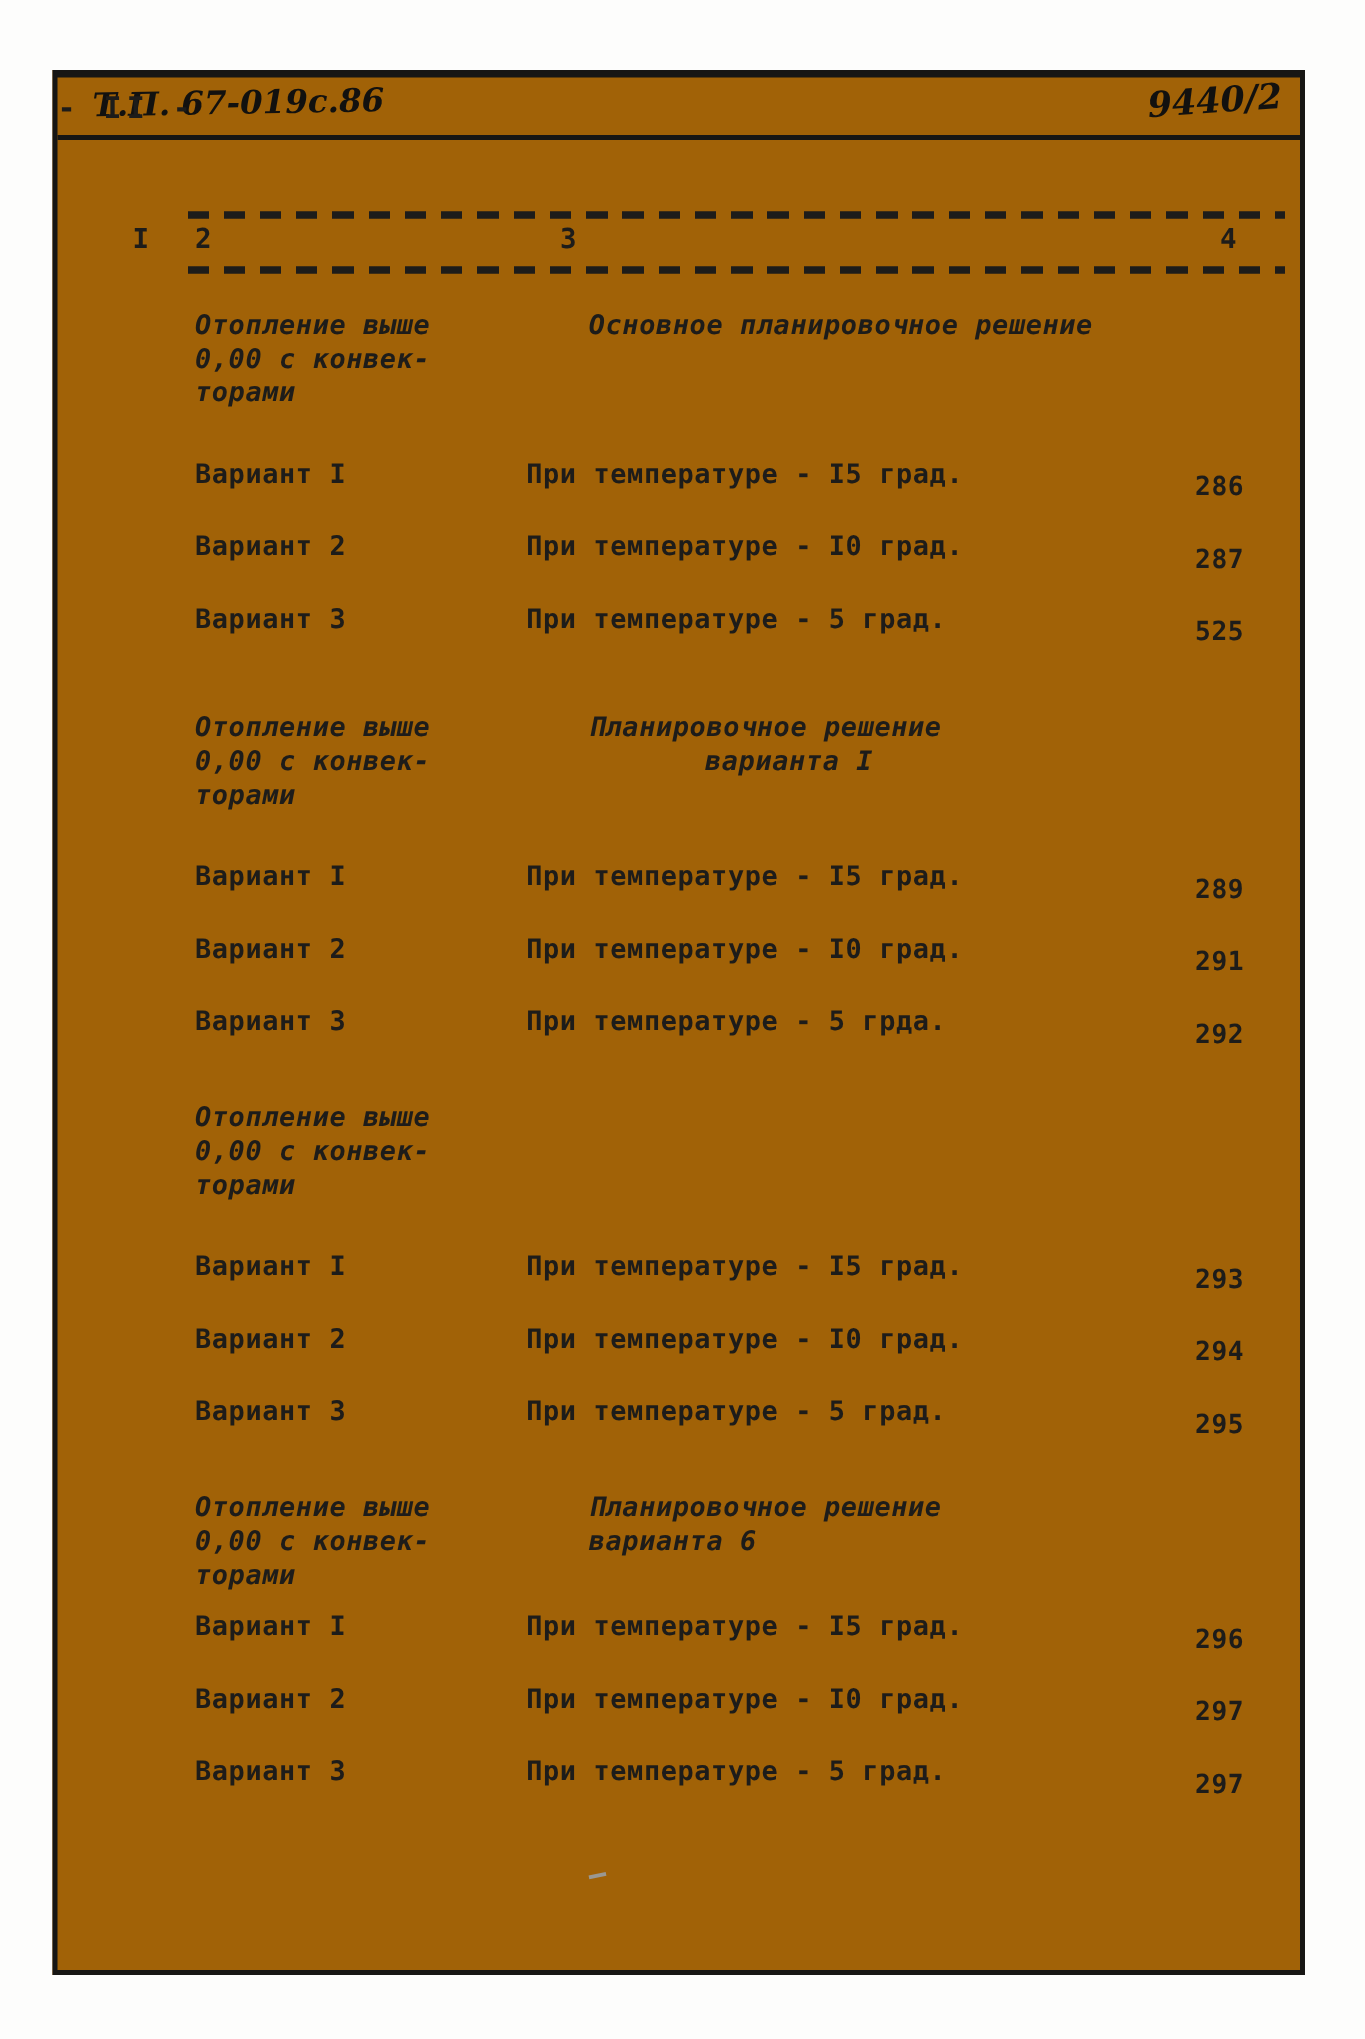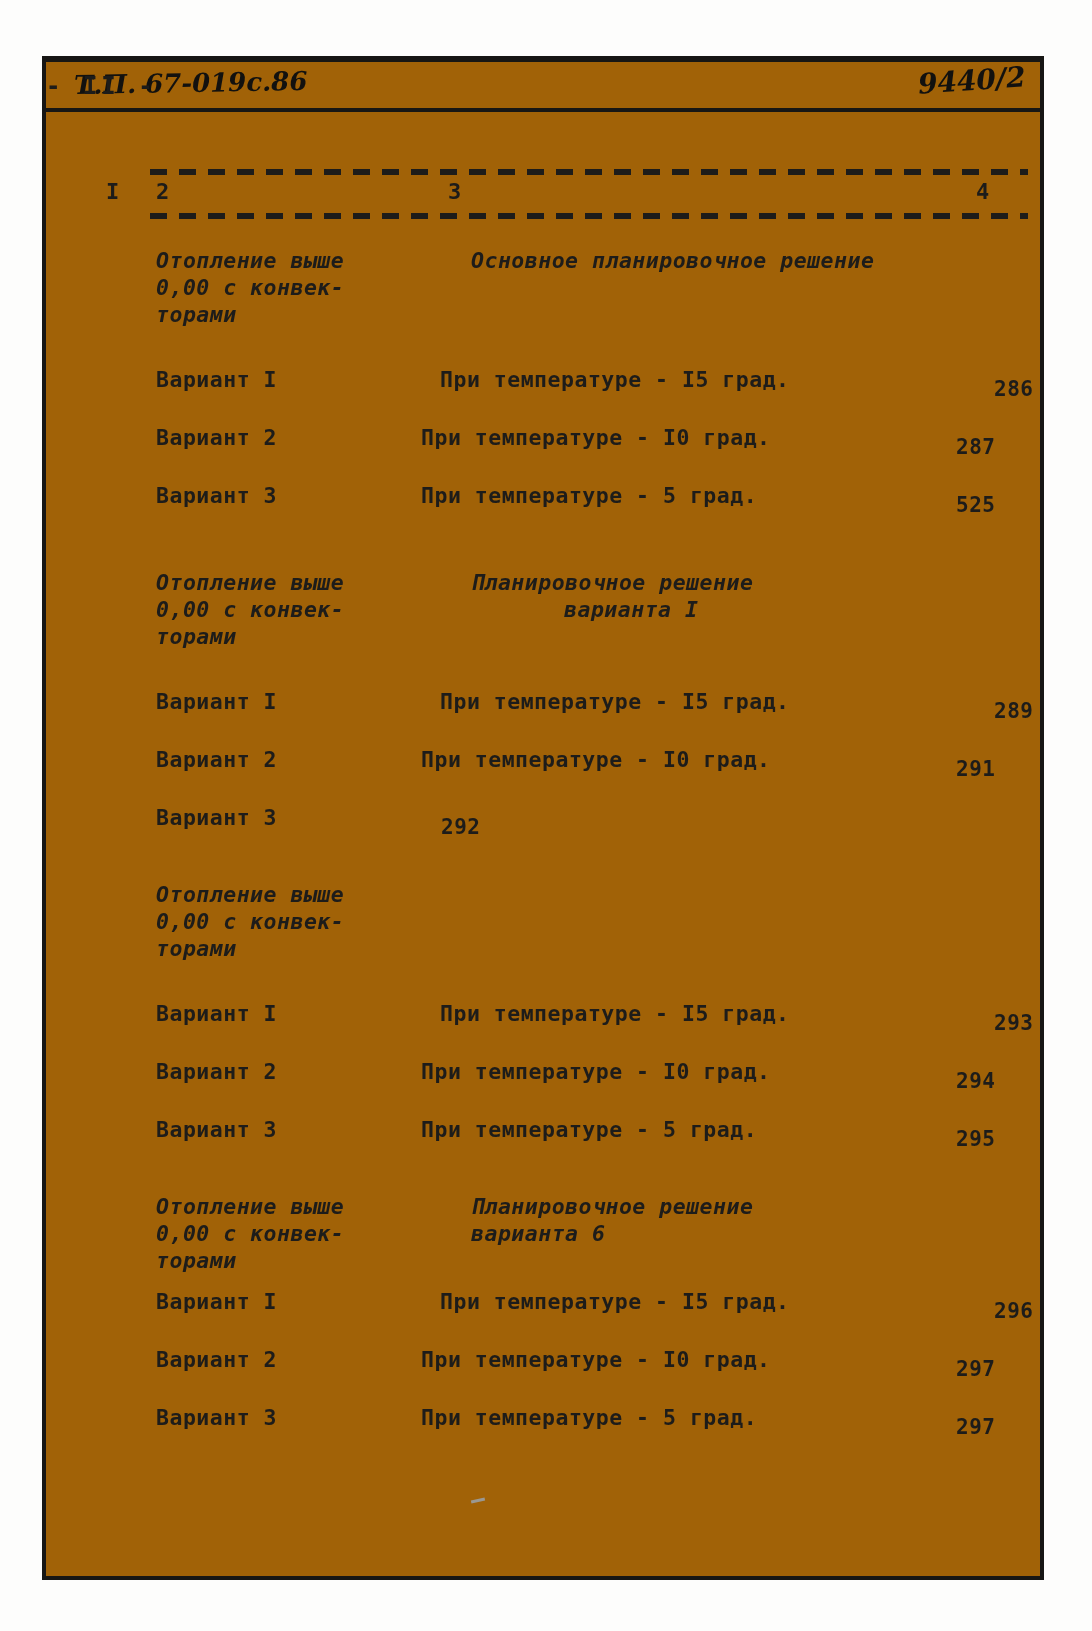--- a/index.html
+++ b/index.html
@@ -70,21 +70,21 @@
   }
   .sec-rows { margin-top:38px; }
   .sec-rows.tight { margin-top:14px; }
   .row {
     display:grid;
     grid-template-columns:265px 515px 1fr;
     padding-left:50px;
     line-height:27px;
     margin-top:21px;
   }
-  .row:first-child { margin-top:4px;gap:19px; }
+  .row:first-child { margin-top:4px; }
   .page-col { padding-left:20px; padding-top:10px; font-size:21px; }
   .gap-lg { margin-top:50px; }
   .gap-md { margin-top:40px; }
   .indent-center { padding-left:93px; }
   .line { display:block; }
   .stray-mark {
     position:absolute; left:425px; top:1437px;
     width:14px; height:3px; background:#9a9892; transform:rotate(-12deg);
   }
 </style>
@@ -158,20 +158,21 @@
           <span>При температуре - I5 град.</span>
           <span class="page-col">289</span>
         </div>
         <div class="row">
           <span>Вариант 2</span>
           <span>При температуре - I0 град.</span>
           <span class="page-col">291</span>
         </div>
         <div class="row">
           <span>Вариант 3</span>
+          <span>При температуре -  5 грда.</span>
           <span class="page-col">292</span>
         </div>
       </div>
     </div>
 
     <div class="section gap-md">
       <div class="sec-head">
         <div>
           <span class="line">Отопление выше</span>
           <span class="line">0,00 с конвек-</span>

